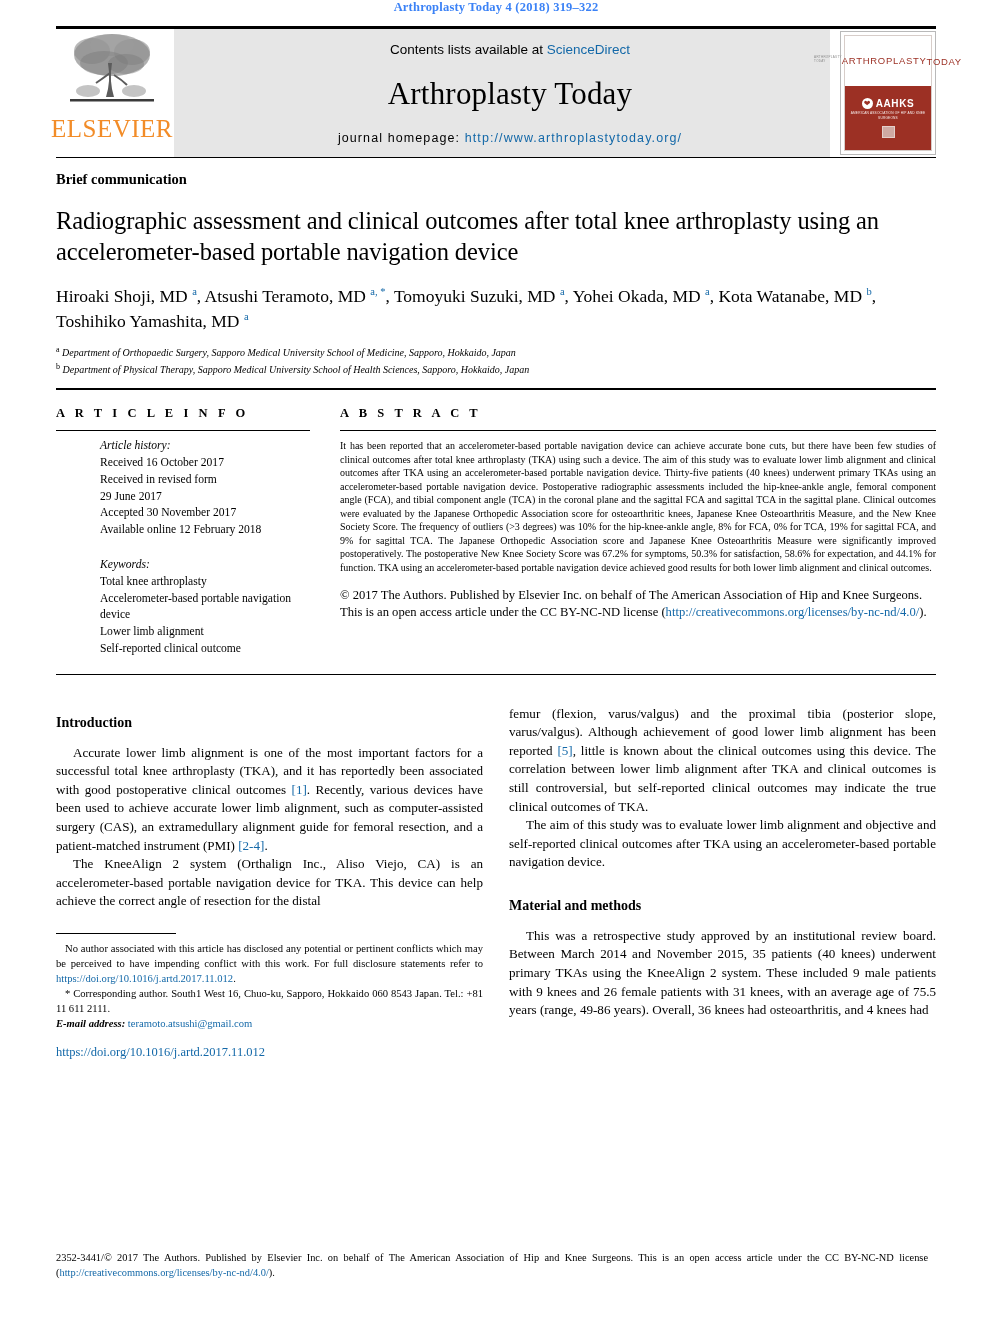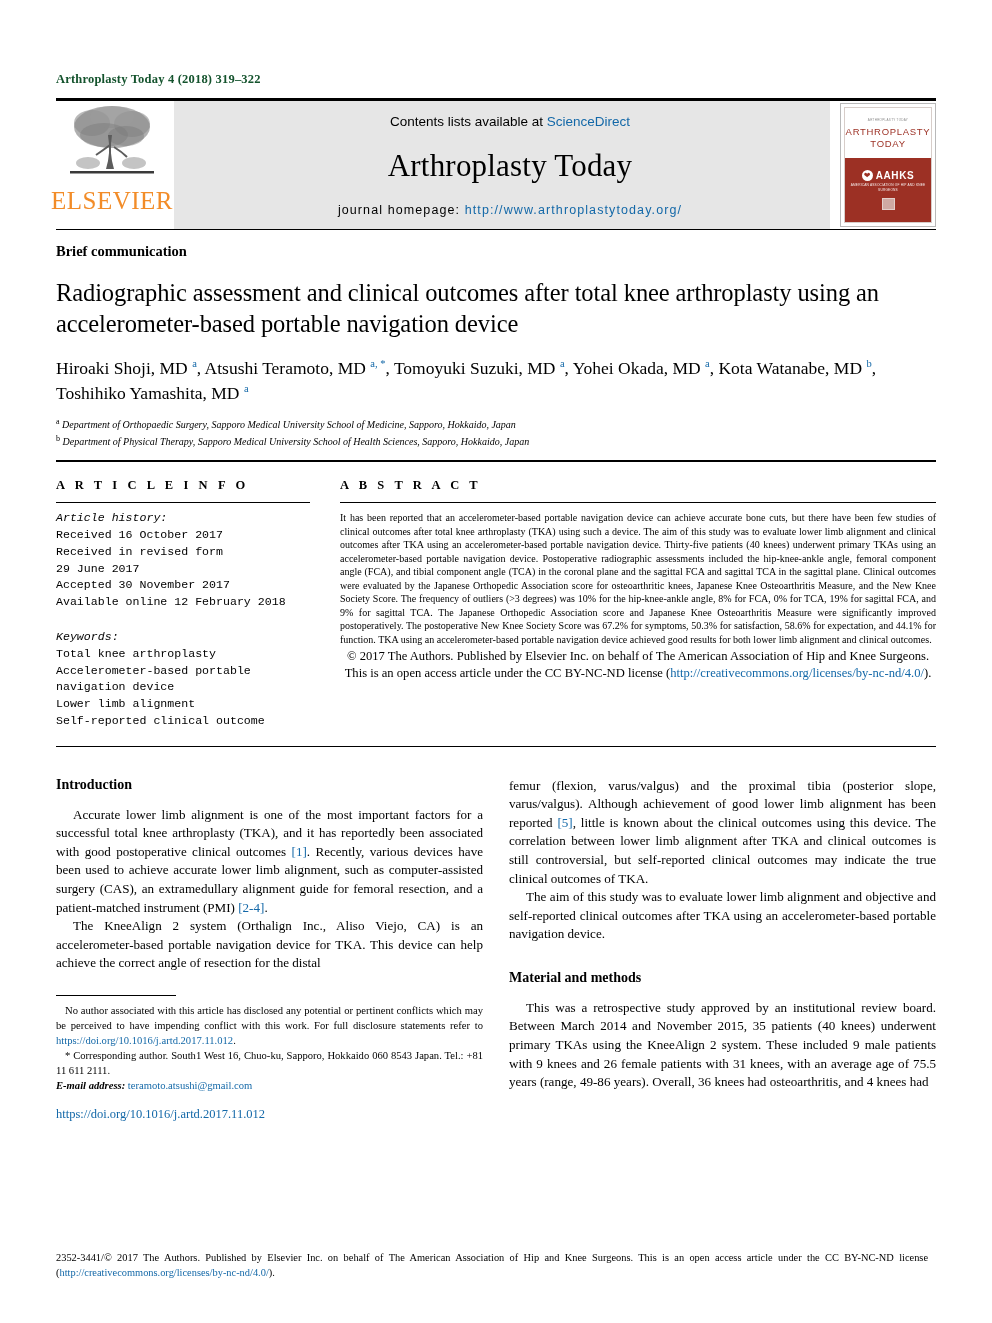--- a/index.html
+++ b/index.html
@@ -20,25 +20,25 @@
     width: 992px;
     height: 1323px;
     box-sizing: border-box;
     padding: 0 56px;
   }
   a, .link {
     color: #1368a8;
     text-decoration: none;
   }
   .running-head {
-    color: #14532d;
+    text-align: center;
+    color: #3b82f6;
     font-size: 12.5px;
     font-weight: bold;
     letter-spacing: .2px;
-    padding-top: 72px;
     font-family: "Liberation Serif", serif;
   }
   
   .banner {
     margin-top: 11px;
     border-top: 3px solid #000;
     display: flex;
     align-items: stretch;
     height: 128px;
   }
@@ -102,21 +102,20 @@
   .cover-inner {
     border: 1px solid #d7cdc9;
     flex: 1 1 auto;
     display: flex;
     flex-direction: column;
   }
   .cover-top {
     background: #fff;
     flex: 0 0 44%;
     display: flex;
-    flex-direction: column;
     align-items: center;
     justify-content: center;
     color: #9c3024;
   }
   .cover-tiny {
     font-size: 3px;
     color: #8a8a8a;
     letter-spacing: .3px;
     margin-bottom: 4px;
     font-family: "Liberation Sans", sans-serif;
@@ -204,53 +203,55 @@
   .col-info { width: 254px; flex: 0 0 254px; }
   .col-abs  { flex: 1 1 auto; margin-left: 30px; }
   .sec-head {
     font-family: "Liberation Serif", serif;
     font-weight: bold;
     font-size: 12.5px;
     letter-spacing: 3.6px;
   }
   .hr-black { border-top: 1px solid #000; margin-top: 9px; }
   .info-block {
-    font-family: Liberation Mono, monospace;
+    font-family: Liberation Serif, serif;
     font-size: 11.6px;
     line-height: 1.45;
     margin-top: 7px;
+    margin-left: 44px;
   }
   .ital { font-style: italic; }
   .abs-text {
     font-family: "Liberation Serif", serif;
     font-size: 10px;
     line-height: 1.35;
     text-align: justify;
     margin-top: 8px;
   }
   .abs-copy {
     font-family: "Liberation Serif", serif;
     font-size: 12.6px;
     line-height: 1.32;
-    text-align: center;
-    margin-top: 2px;
+    text-align: left;
+    margin-top: 13px;
   }
   .rule-after-abs { border-top: 1px solid #000; margin-top: 16px; }
   
   .body-cols {
     display: flex;
     margin-top: 30px;
     column-gap: 26px;
   }
   .bcol { flex: 1 1 0; min-width: 0; }
   .h2 {
     font-family: "Liberation Serif", serif;
     font-weight: bold;
     font-size: 14px;
     margin-bottom: 13px;
+    margin-top: 10px;
   }
   .h2.spaced { margin-top: 26px; }
   .para {
     font-family: "Liberation Serif", serif;
     font-size: 13.1px;
     line-height: 1.42;
     text-align: justify;
     text-indent: 17px;
     margin: 0;
   }

